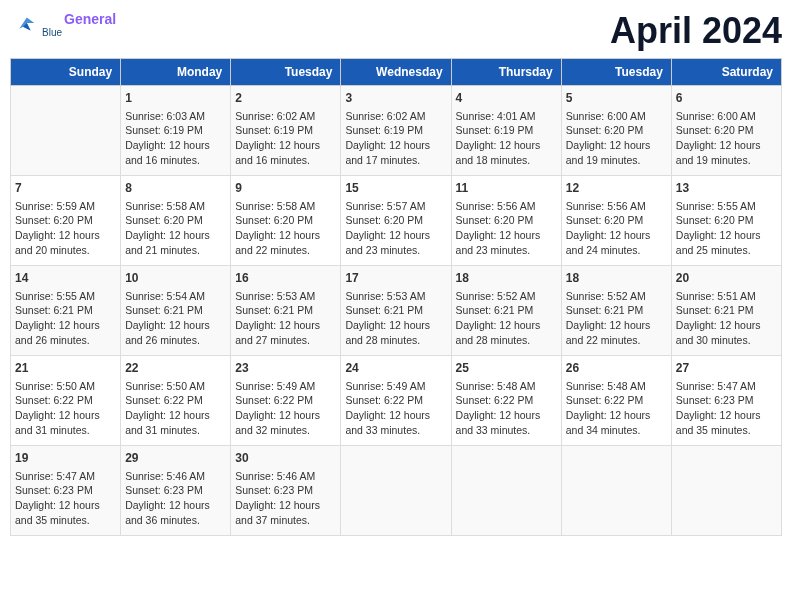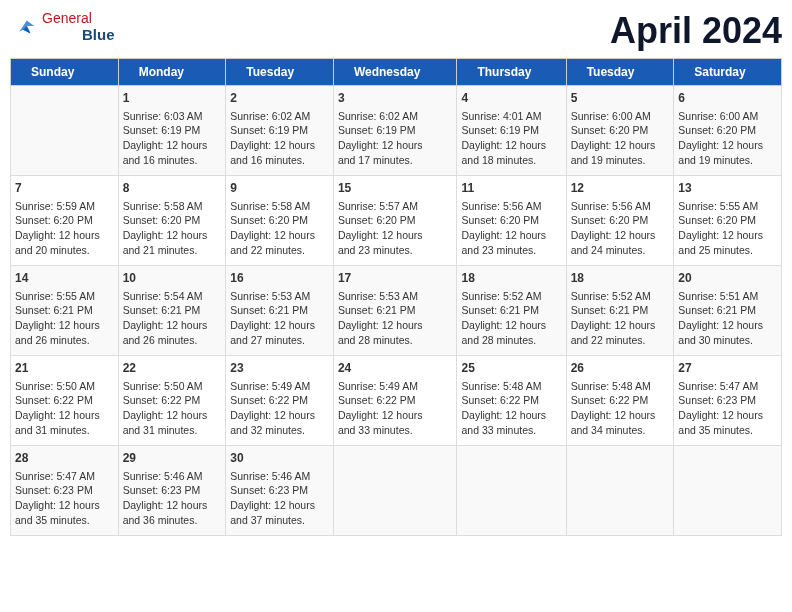--- a/index.html
+++ b/index.html
@@ -40,22 +40,22 @@
     table {
       width: 100%;
       border-collapse: collapse;
       font-size: 11px;
     }
     thead tr {
       background-color: #1a5cb5;
       color: #fff;
     }
     thead th {
-      padding: 6px 20px;
-      text-align: left;
+      padding: 6px 8px;
+      text-align: right;
       font-size: 12px;
       font-weight: bold;
       border: 1px solid #ccc;
     }
     tbody tr {
       vertical-align: top;
     }
     tbody td {
       border: 1px solid #ddd;
       padding: 4px 4px;
@@ -83,22 +83,22 @@
 </head>
 <body>
 
 <div class="header-section">
   <div class="logo">
     <svg class="logo-bird" viewBox="0 0 30 30" xmlns="http://www.w3.org/2000/svg">
       <polygon points="10,20 18,8 26,14 18,14 22,22 14,18" fill="#4a90d9"></polygon>
       <polygon points="14,18 18,14 22,22" fill="#1a5cb5"></polygon>
     </svg>
     <div>
-      <div style="font-size:14px;font-weight:normal;color:#b91c1c;">General</div>
-      <div style="font-size:15px;font-weight:bold;color:#1a4a7a;margin-left:40px;">Blue</div>
+      <div style="font-size:14px;font-weight:bold;color:#8b5cf6;margin-left:22px;">General</div>
+      <div style="font-size:10px;font-weight:normal;color:#1a4a7a;">Blue</div>
     </div>
   </div>
   <div class="title-area">
     <div class="main-title">April 2024</div>
   </div>
 </div>
 
 <table>
   <thead>
     <tr>
@@ -305,21 +305,21 @@
         <td>
           <span class="day-num">27</span>
           <div>Sunrise: 5:47 AM</div>
           <div>Sunset: 6:23 PM</div>
           <div>Daylight: 12 hours</div>
           <div>and 35 minutes.</div>
         </td>
       </tr>
       <tr>
         <td>
-          <span class="day-num">28</span>
+          <span class="day-num">19</span>
           <div>Sunrise: 5:47 AM</div>
           <div>Sunset: 6:23 PM</div>
           <div>Daylight: 12 hours</div>
           <div>and 35 minutes.</div>
         </td>
         <td>
           <span class="day-num">29</span>
           <div>Sunrise: 5:46 AM</div>
           <div>Sunset: 6:23 PM</div>
           <div>Daylight: 12 hours</div>

